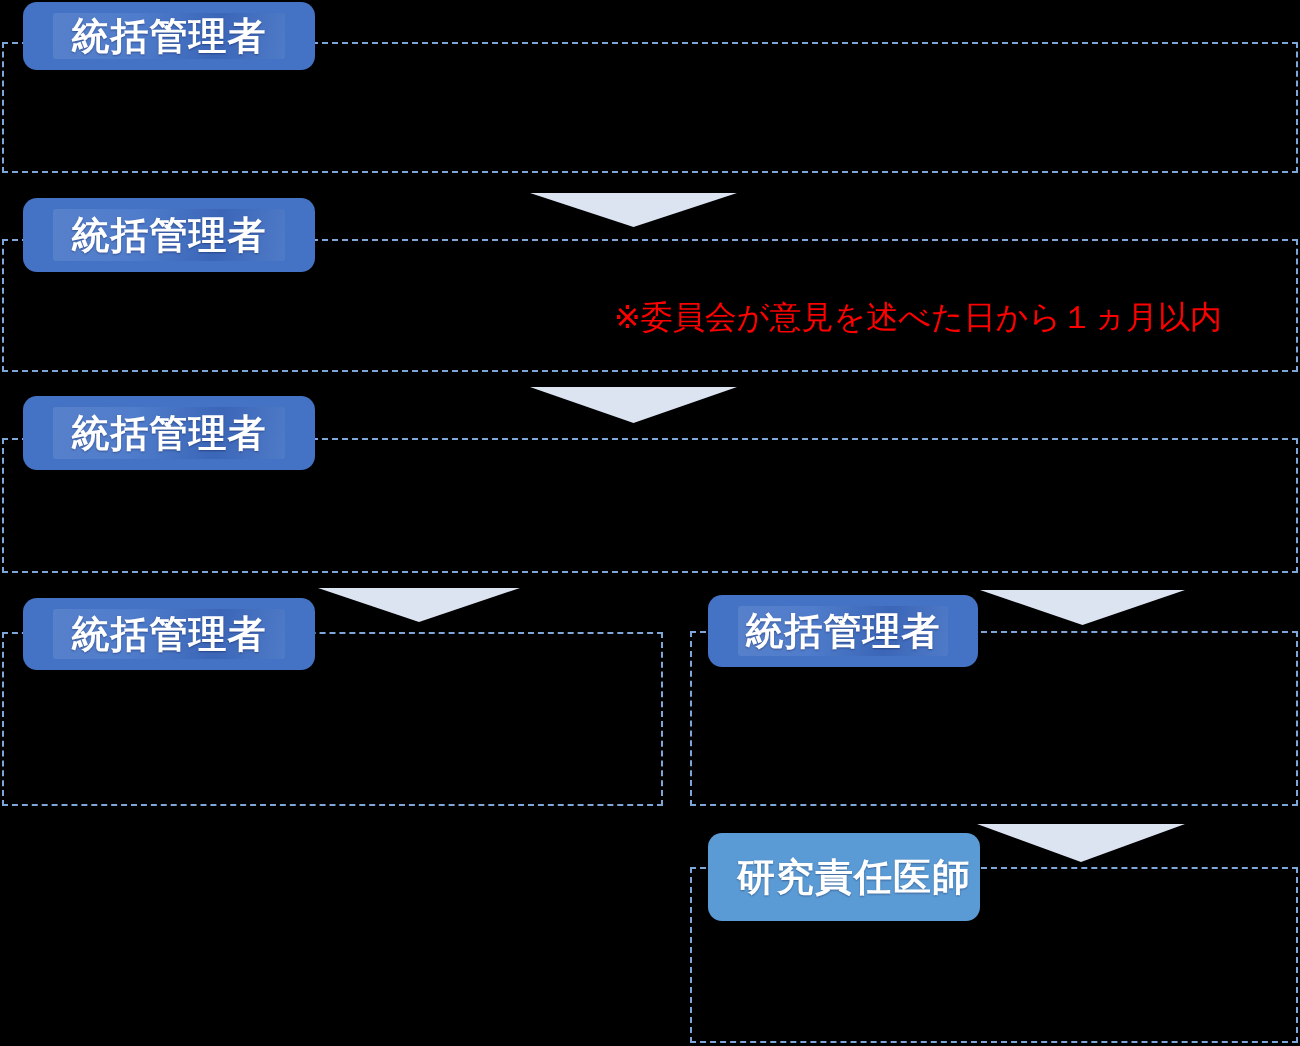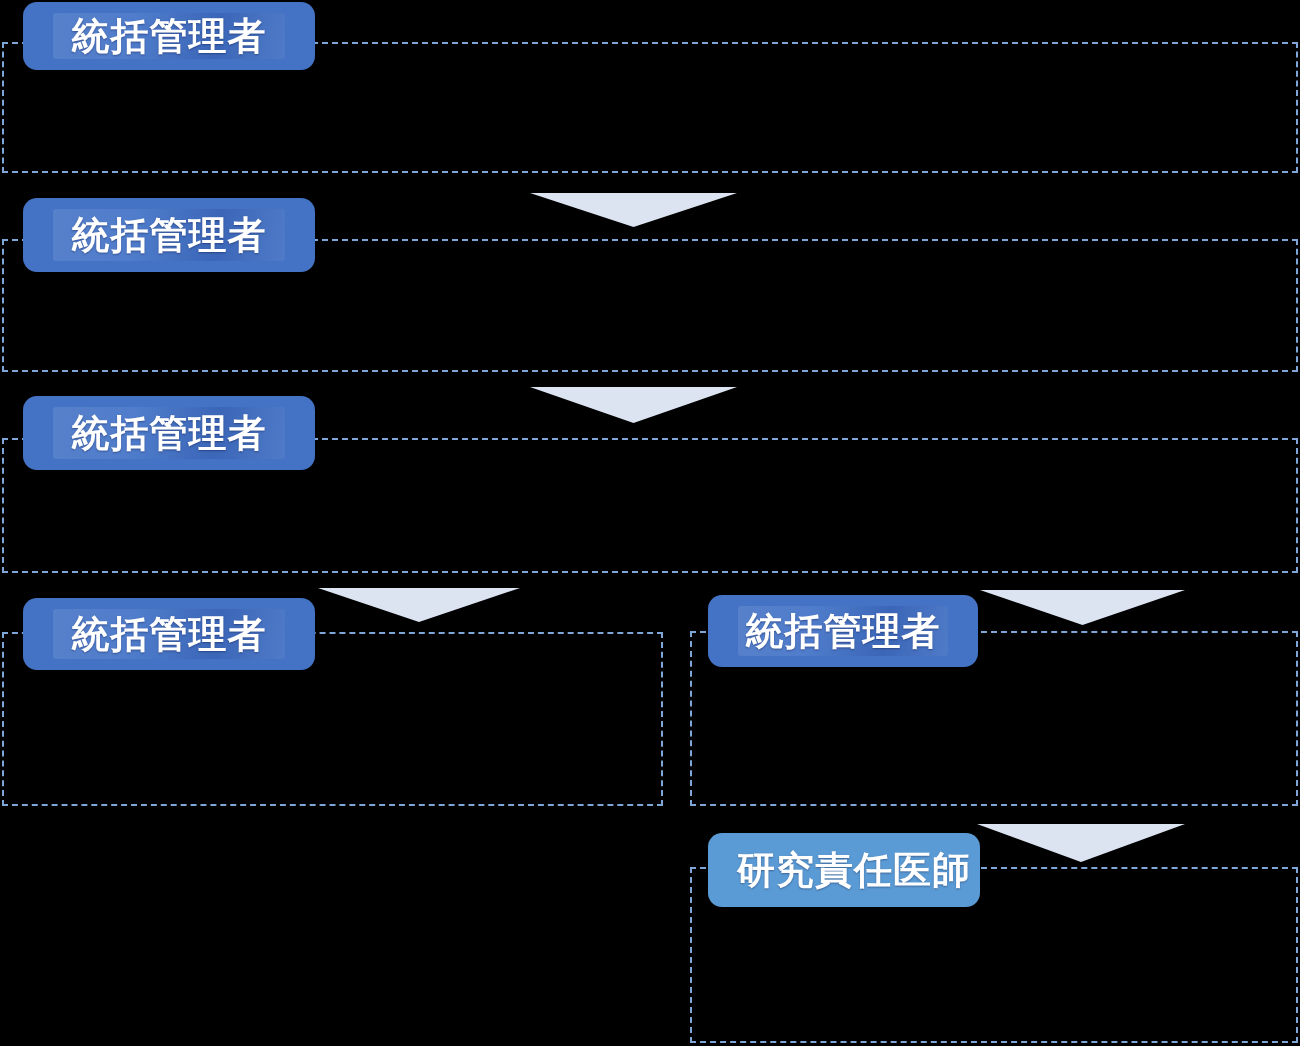--- a/index.html
+++ b/index.html
@@ -54,21 +54,21 @@
   }
   .role-box .role-label{position:relative;z-index:2;text-shadow:0 1px 2px rgba(0,0,40,0.35);}
   .role-primary{background:var(--primary-box);text-align:right;}
   .role-secondary{background:var(--secondary-box);}
 
   .box-1{left:23px;top:2px;width:292px;height:68px;}
   .box-2{left:23px;top:198px;width:292px;height:74px;}
   .box-3{left:23px;top:396px;width:292px;height:74px;}
   .box-4{left:23px;top:598px;width:292px;height:72px;}
   .box-5{left:708px;top:595px;width:270px;height:72px;}
-  .box-6{left:708px;top:833px;width:272px;height:74px;padding-left:20px;}
+  .box-6{left:708px;top:833px;width:272px;height:88px;padding-left:20px;}
 
   
   .down-arrow{
     position:absolute;
     background:var(--arrow);
     clip-path:polygon(0 0,100% 0,50% 100%);
     z-index:3;
   }
   .arrow-1{left:530px;top:193px;width:207px;height:34px;}
   .arrow-2{left:530px;top:387px;width:207px;height:36px;}
@@ -128,14 +128,15 @@
   <div class="role-box role-secondary box-6">
     <span class="role-label">研究責任医師</span>
   </div>
 
   <div class="down-arrow arrow-1"></div>
   <div class="down-arrow arrow-2"></div>
   <div class="down-arrow arrow-3"></div>
   <div class="down-arrow arrow-4"></div>
   <div class="down-arrow arrow-5"></div>
 
+  <div class="annotation">※委員会が意見を述べた日から１ヵ月以内</div>
 
 </div>
 
 </body></html>

